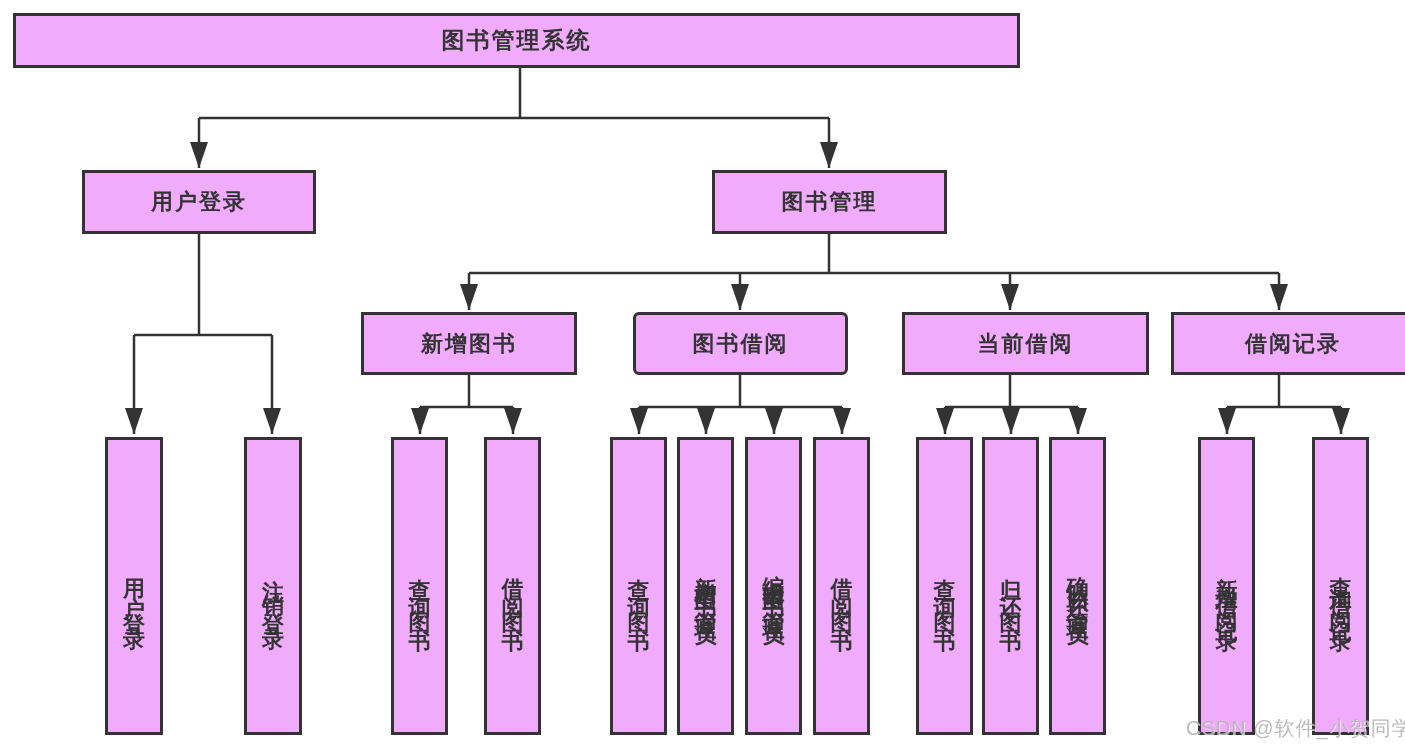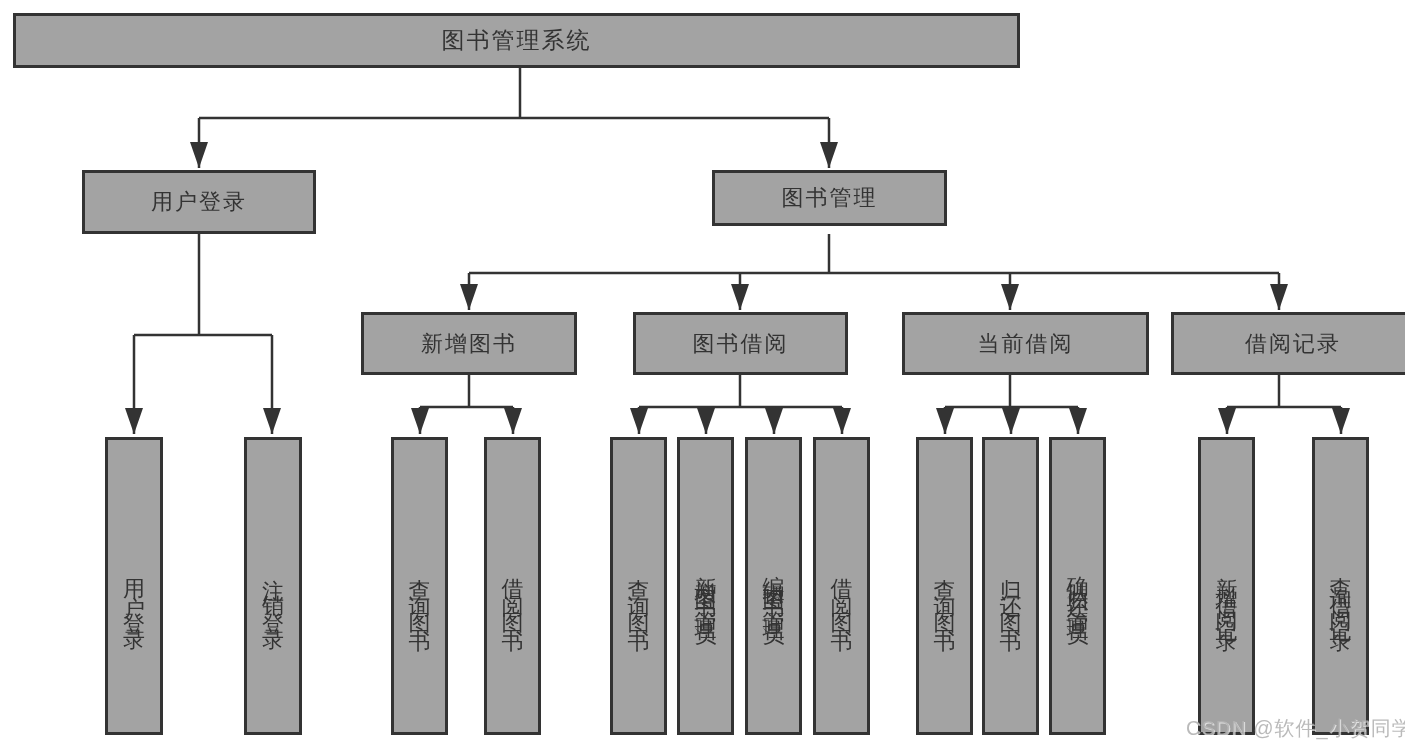--- a/index.html
+++ b/index.html
@@ -20,26 +20,27 @@
     left: 0;
     top: 0;
     width: 1405px;
     height: 747px;
     pointer-events: none;
   }
   .node {
     position: absolute;
     box-sizing: border-box;
     border: 3px solid #333333;
-    background: #a3a3a3;
+    background: #f0abfc;
     color: #333333;
     display: flex;
     align-items: center;
     justify-content: center;
     text-align: center;
+    font-weight: bold;
   }
   .hbox {
     font-size: 22px;
     letter-spacing: 2px;
     white-space: nowrap;
   }
   .root-box {
     font-size: 23px;
   }
   .leaf {
@@ -121,24 +122,24 @@
         <line x1="1227" y1="407" x2="1341" y2="407"></line>
         <line x1="1227" y1="407" x2="1227" y2="434" marker-end="url(#arw)"></line>
         <line x1="1341" y1="407" x2="1341" y2="434" marker-end="url(#arw)"></line>
       </g>
     </g>
   </svg>
 
   <div class="node hbox root-box" style="left:13px; top:13px; width:1007px; height:55px;">图书管理系统</div>
 
   <div class="node hbox" style="left:82px; top:170px; width:234px; height:64px;">用户登录</div>
-  <div class="node hbox" style="left:712px; top:170px; width:235px; height:56px;">图书管理</div>
+  <div class="node hbox" style="left:712px; top:170px; width:235px; height:64px;">图书管理</div>
 
   <div class="node hbox" style="left:361px; top:312px; width:216px; height:63px;">新增图书</div>
-  <div class="node hbox" style="left:633px; top:312px; width:215px; height:63px;">图书借阅</div>
+  <div class="node hbox" style="left:633px; top:312px; width:215px; height:63px;border-radius:6px;">图书借阅</div>
   <div class="node hbox" style="left:902px; top:312px; width:247px; height:63px;">当前借阅</div>
   <div class="node hbox" style="left:1171px; top:312px; width:244px; height:63px;">借阅记录</div>
 
   <div class="node leaf sp4" style="left:105px; top:437px; width:58px; height:298px;">用户登录</div>
   <div class="node leaf sp4" style="left:244px; top:437px; width:58px; height:298px;">注销登录</div>
 
   <div class="node leaf sp4" style="left:391px; top:437px; width:57px; height:298px;">查询图书</div>
   <div class="node leaf sp4" style="left:484px; top:437px; width:57px; height:298px;">借阅图书</div>
 
   <div class="node leaf sp4" style="left:610px; top:437px; width:57px; height:298px;">查询图书</div>

